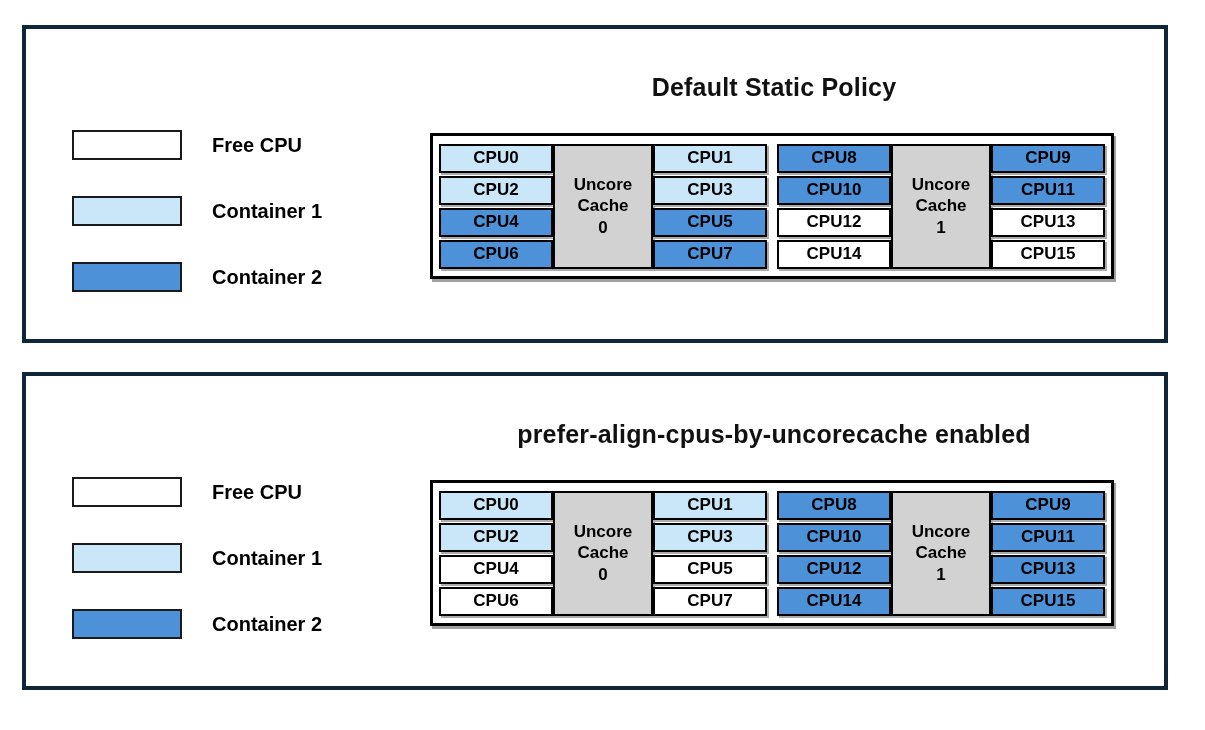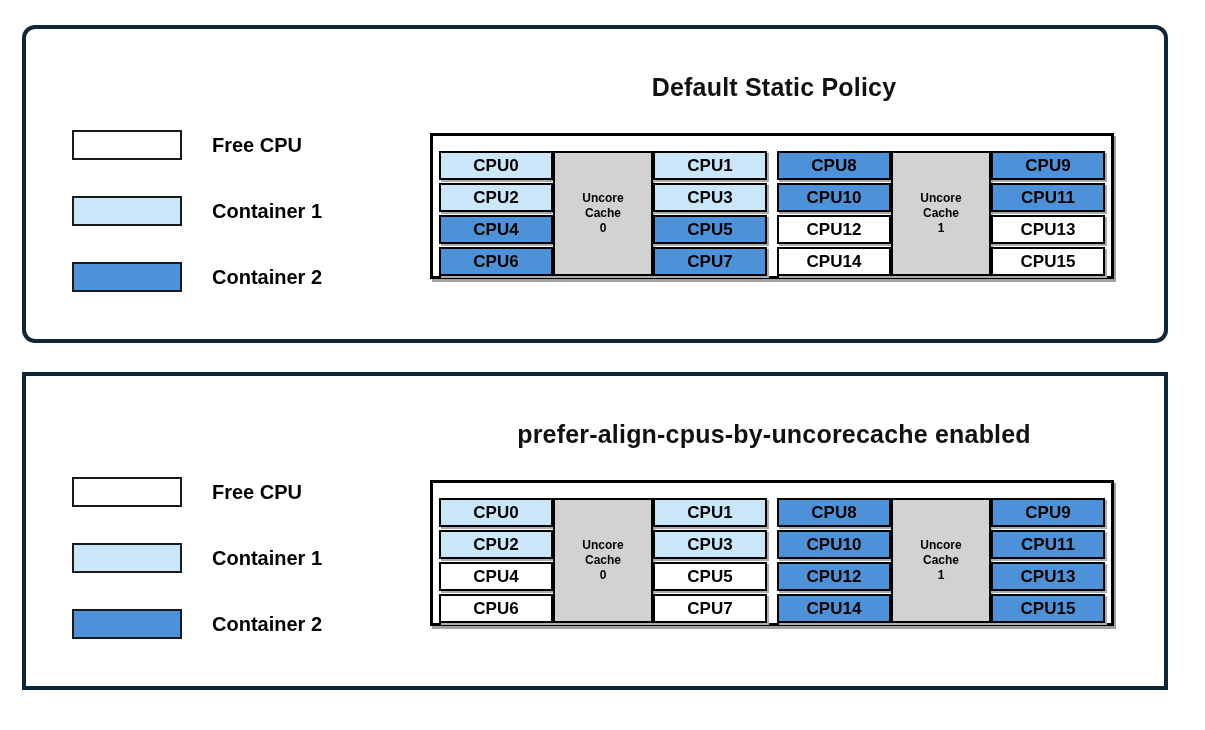--- a/index.html
+++ b/index.html
@@ -55,21 +55,21 @@
 
   .diagram {
     position: absolute;
     left: 404px;
     top: 104px;
     width: 684px;
     height: 146px;
     border: 3px solid #000000;
     background: #ffffff;
     display: flex;
-    align-items: flex-end;
+    align-items: center;
     justify-content: center;
     gap: 10px;
     box-shadow: 2px 3px 0 #a0a0a0;
   }
   .group { display: flex; }
   .cpu-col {
     display: flex;
     flex-direction: column;
     gap: 3px;
     width: 114px;
@@ -87,31 +87,31 @@
   }
   .cache-box {
     width: 100px;
     align-self: stretch;
     border: 2px solid #000000;
     display: flex;
     flex-direction: column;
     align-items: center;
     justify-content: center;
     font-weight: bold;
-    font-size: 12px;
+    font-size: 17px;
     line-height: 1.25;
     color: #000000;
     text-align: center;
     box-shadow: 2px 2px 0 #ababab;
   }
 </style>
 </head>
 <body>
 
-<section class="panel" id="panel-0" style="border-color: rgb(14, 38, 55); border-radius: 13px;">
+<section class="panel" id="panel-0" style="border-color: rgb(14, 38, 55);">
   <h2 class="panel-title">Default Static Policy</h2>
   <div class="legend">
       <div class="legend-row">
         <div class="swatch" style="background: rgb(255, 255, 255);"></div>
         <div class="legend-label">Free CPU</div>
       </div>
       <div class="legend-row">
         <div class="swatch" style="background: rgb(201, 231, 248);"></div>
         <div class="legend-label">Container 1</div>
       </div>

